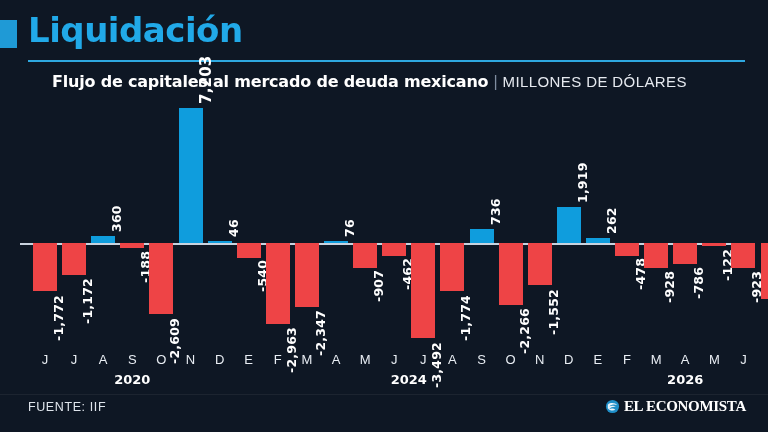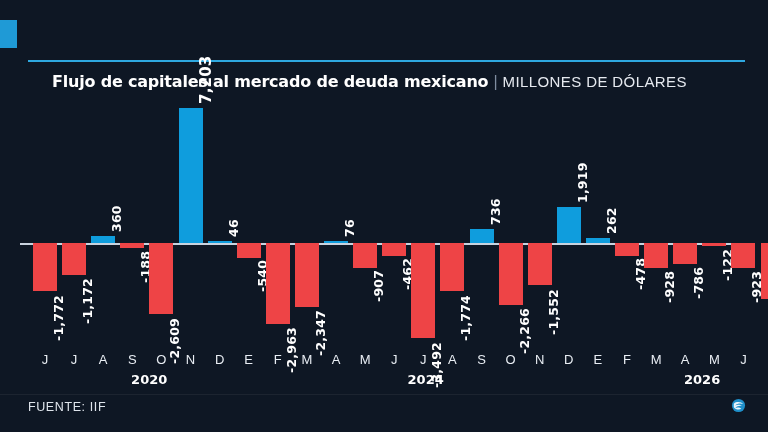--- a/index.html
+++ b/index.html
@@ -68,21 +68,21 @@
 
   
   #axis{position:absolute;left:0;top:352px;width:768px;height:20px;}
   .mlab{
     position:absolute;width:24px;text-align:center;
     color:#e9eef4;font-size:13px;font-weight:300;
     font-family:"Liberation Sans",sans-serif;
   }
   .ylab{
     position:absolute;top:372px;
-    color:#ffffff;font-size:13px;font-weight:bold;text-align:right;
+    color:#ffffff;font-size:13px;font-weight:bold;text-align:center;
     width:70px;
     font-family:"DejaVu Sans","Liberation Sans",sans-serif;
   }
 
   
   .footer-rule{
     position:absolute;left:0;top:394px;width:768px;height:1px;
     background:rgba(255,255,255,0.06);
   }
   .source{
@@ -99,20 +99,21 @@
     color:#ffffff;font-size:15px;font-weight:bold;letter-spacing:-0.3px;
     font-family:"Liberation Serif","DejaVu Serif",serif;
   }
 </style>
 </head>
 <body>
 
 <div id="stage">
 
   <div class="accent-square"></div>
+  <div class="kicker">Liquidación</div>
   <div class="rule"></div>
 
   <div class="subtitle">
     <span class="bold">Flujo de capitales al mercado de deuda mexicano</span><span class="sep">|</span><span class="thin">MILLONES DE DÓLARES</span>
   </div>
 
   <div id="plot">
     <div class="zeroline"></div>
   <div class="bar neg" style="left: 33px; top: 143px; height: 48.2073px;"></div>
       <div class="vlabel" style="left: 51px; top: 240.807px;">-1,772</div>
@@ -198,18 +199,19 @@
   <div id="years"></div>
 
   <div class="footer-rule"></div>
   <div class="source">FUENTE: IIF</div>
 
   <div class="brand">
     <svg class="brand-mark" width="15" height="15" viewBox="0 0 16 16">
       <circle cx="8" cy="8" r="7" fill="#1f8fc9"></circle>
       <path d="M3 6 C6 3.5 11 4 13 6.5 C10.5 5.5 6.5 5.8 4.5 8 C6.8 6.8 10 7 11.8 8.6 C9.5 8 6.2 8.6 4.6 10.6 C6.8 9.6 9.6 10 11 11.4 C8.8 13 4.8 12.4 3 9.8 Z" fill="#eaf4fb"></path>
     </svg>
+    <span class="brand-text">EL ECONOMISTA</span>
   </div>
 
 <div class="ylab" style="left: 97.3px;">2020</div>
     <div class="ylab" style="left: 373.75px;">2024</div>
     <div class="ylab" style="left: 650.2px;">2026</div>
   </div>
 
 </body></html>

